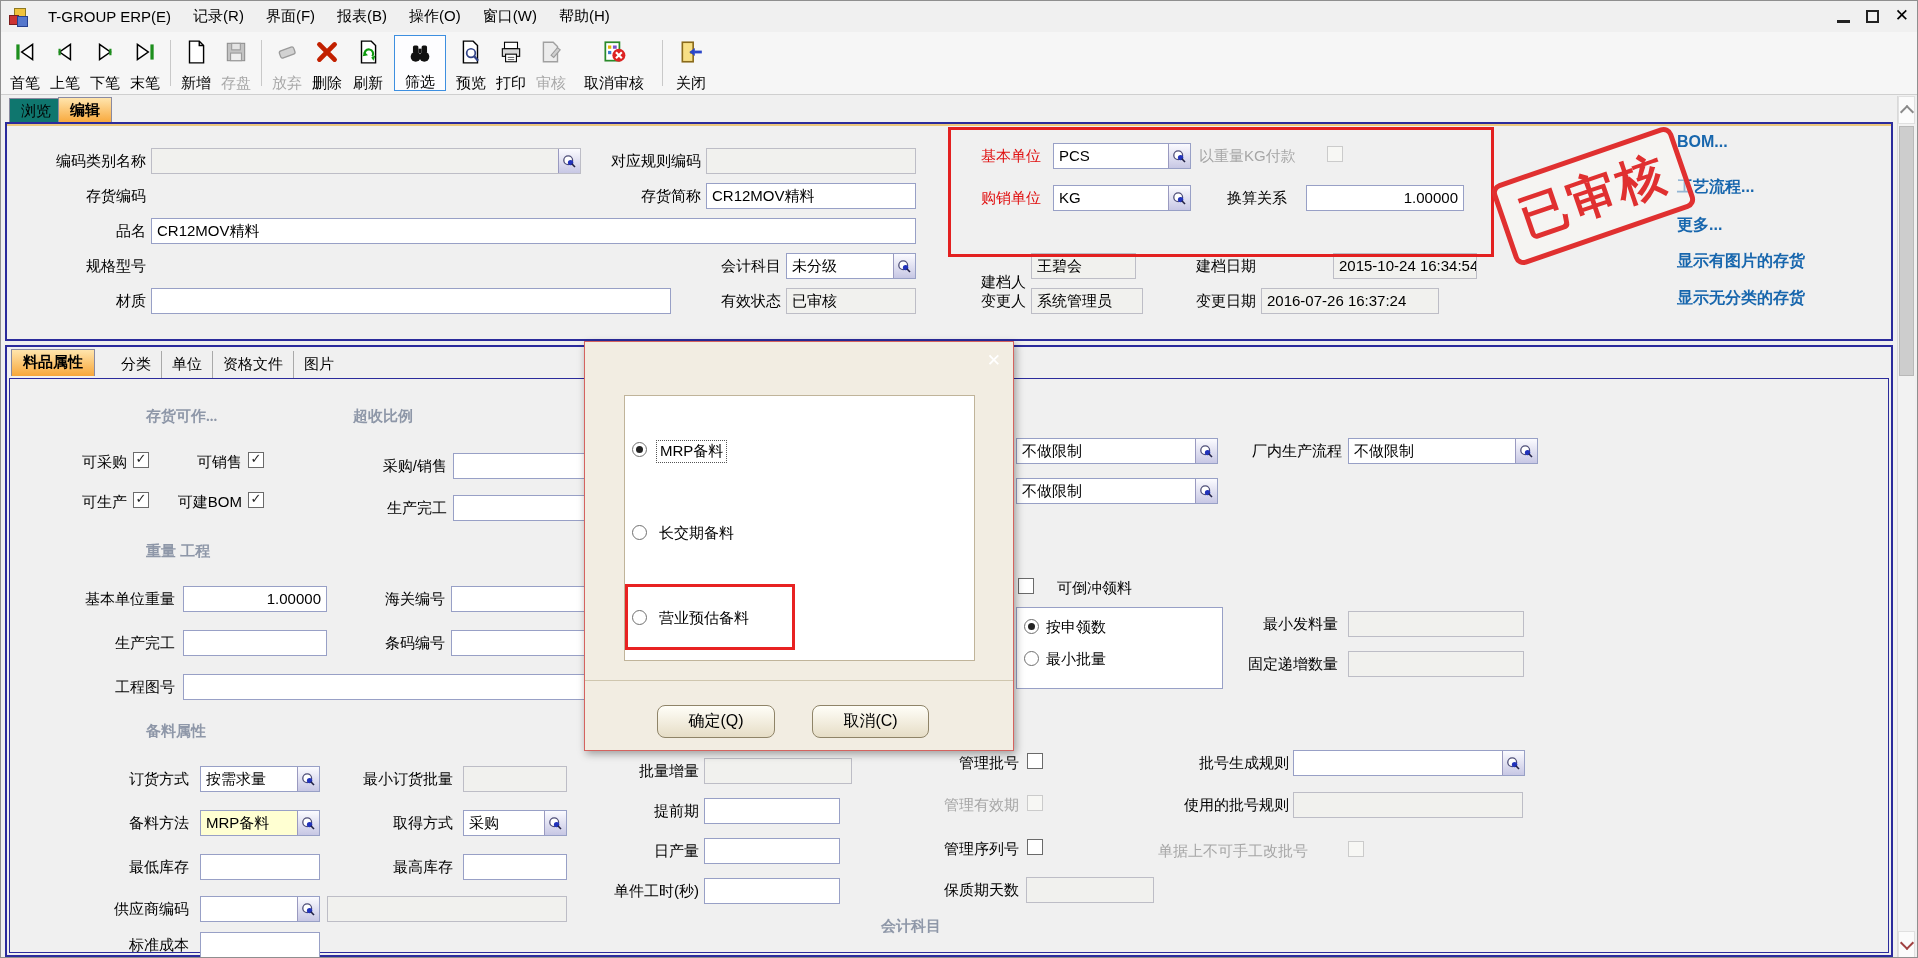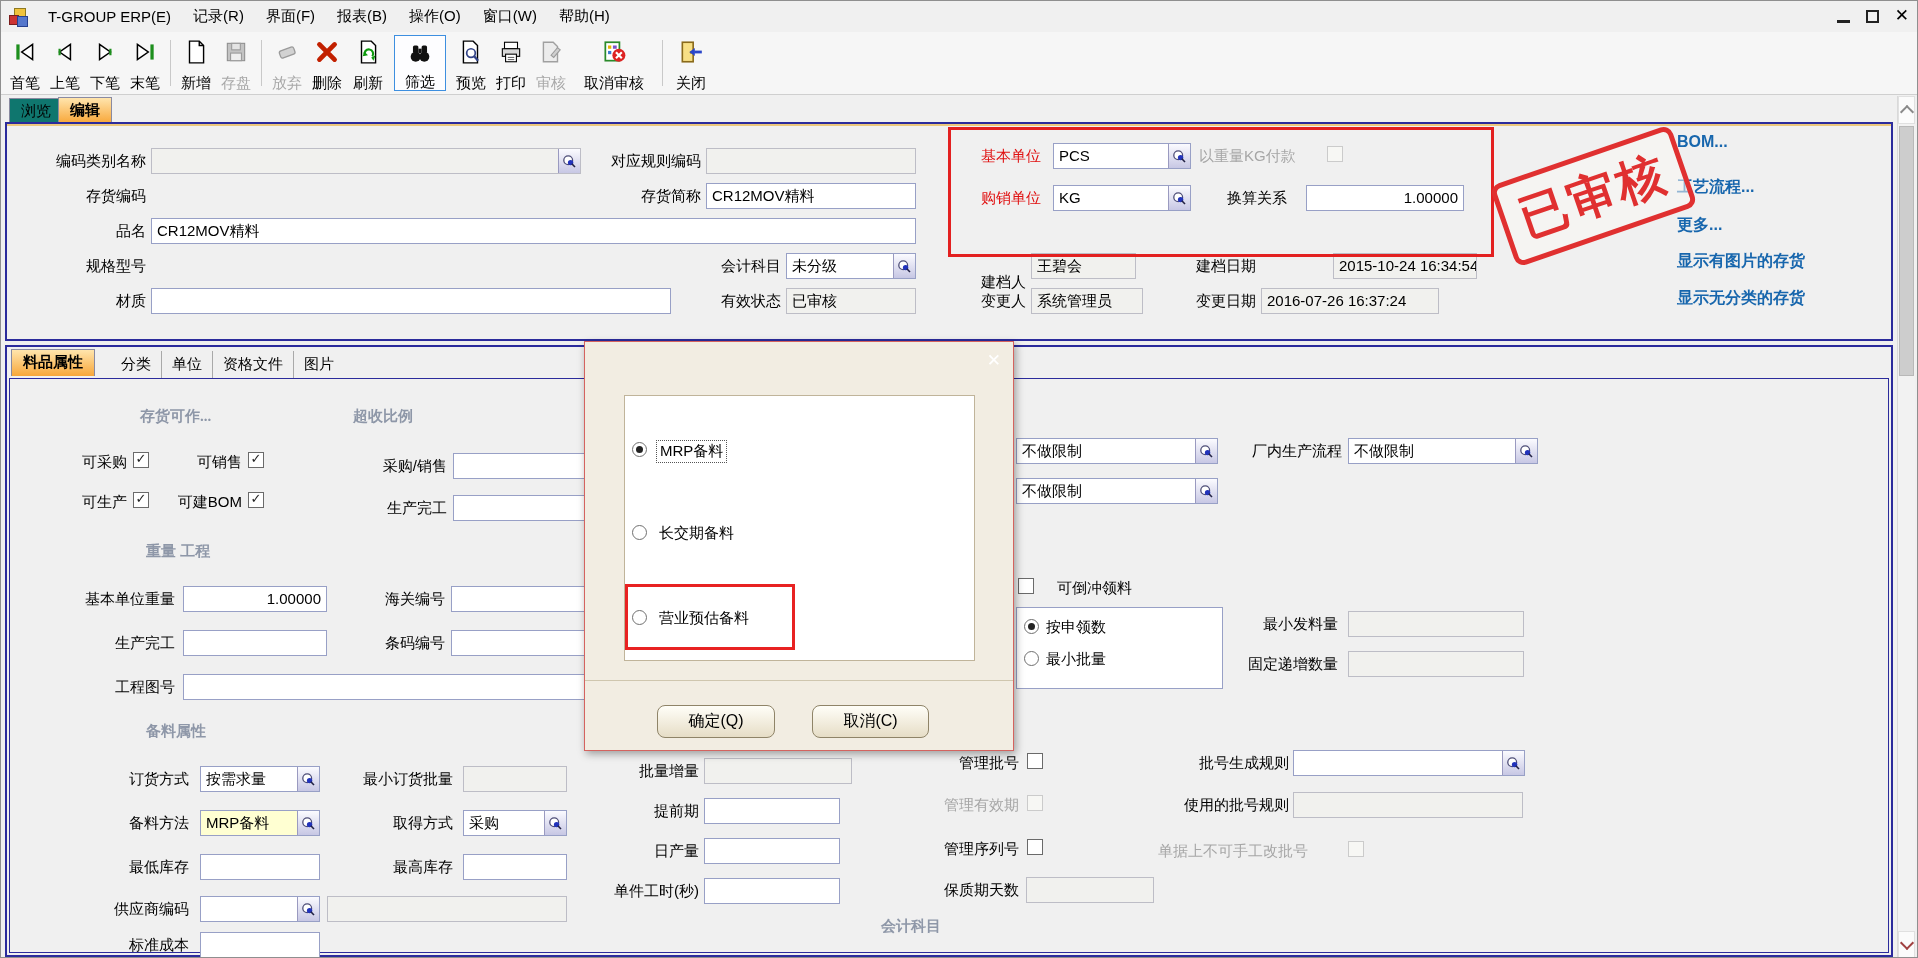--- a/index.html
+++ b/index.html
@@ -338,21 +338,21 @@
   <div class="panel" style="left:4px;top:344px;width:1888px;height:612px;"></div>
   <div class="tab sel" style="left:10px;top:348px;height:27px;">料品属性</div>
   <div class="stabs" style="left:110px;top:350px;">
     <div class="stab">分类</div>
     <div class="stab">单位</div>
     <div class="stab">资格文件</div>
     <div class="stab">图片</div>
   </div>
   <div class="panel" style="left:8px;top:377px;width:1880px;height:575px;border-width:1px;"></div>
 
-  <div class="hdr" style="left:139px;top:406px;font-family:Liberation Serif, serif;">存货可作...</div>
+  <div class="hdr" style="left:145px;top:406px;font-family:Liberation Serif, serif;">存货可作...</div>
   <div class="lbl" style="left:36px;top:452px;width:90px;">可采购</div>
   <div class="cb on" style="left:132px;top:451px;"></div>
   <div class="lbl" style="left:151px;top:452px;width:90px;">可销售</div>
   <div class="cb on" style="left:247px;top:451px;"></div>
   <div class="lbl" style="left:36px;top:492px;width:90px;">可生产</div>
   <div class="cb on" style="left:132px;top:491px;"></div>
   <div class="lbl" style="left:151px;top:492px;width:90px;">可建BOM</div>
   <div class="cb on" style="left:247px;top:491px;"></div>
 
   <div class="hdr" style="left:352px;top:406px;">超收比例</div>

